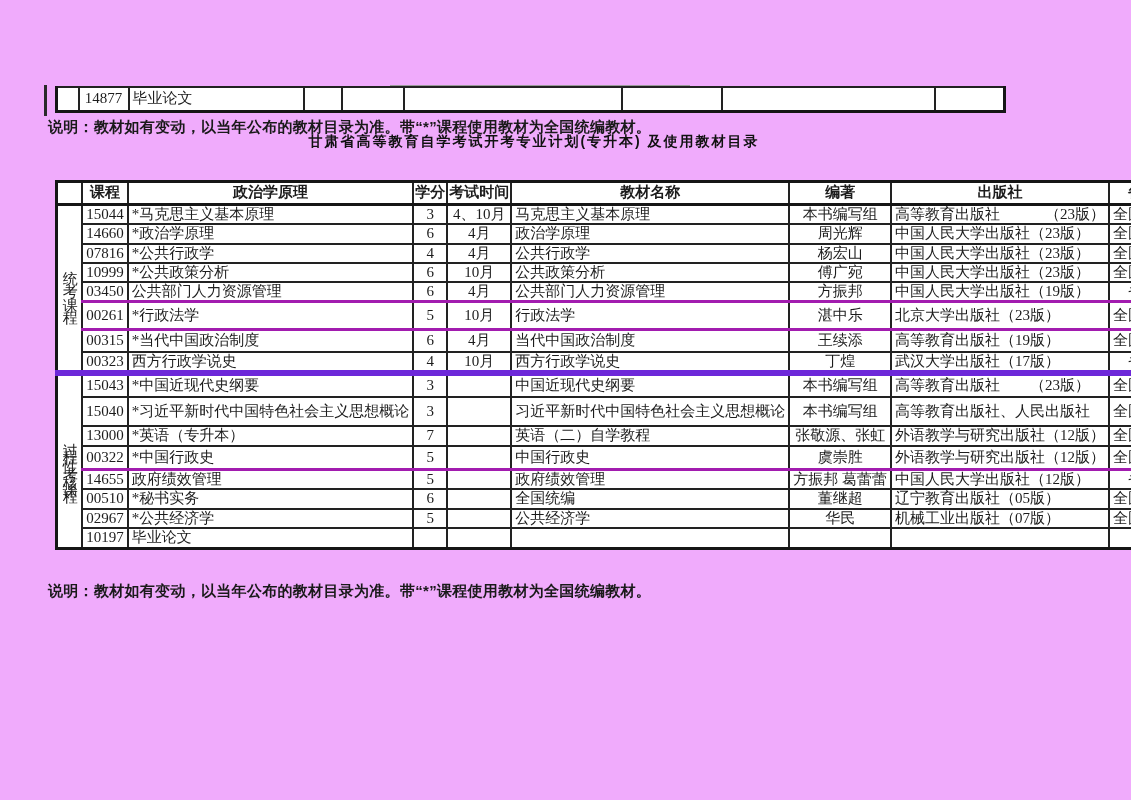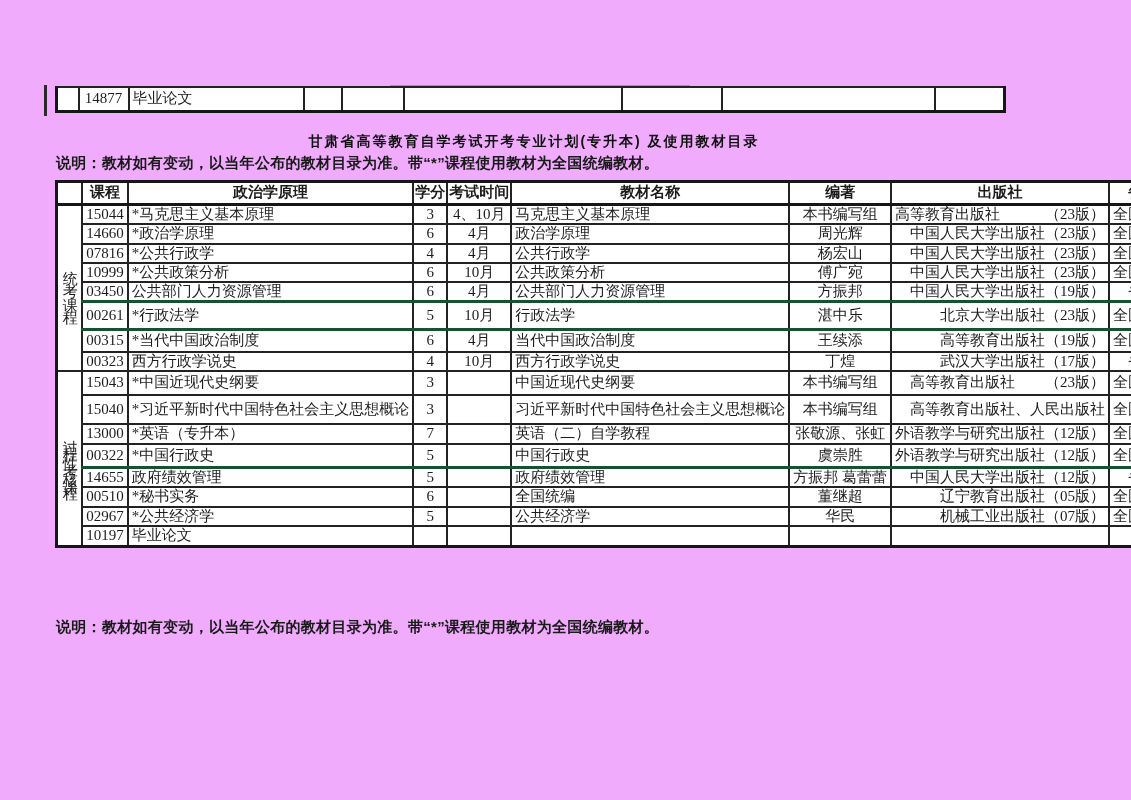--- a/index.html
+++ b/index.html
@@ -16,45 +16,45 @@
     border:2px solid #222;overflow:hidden;white-space:nowrap;
     font-size:15px;font-weight:normal;padding:0 3px;line-height:1.15;
   }
   
   .top-table{position:absolute;left:55px;top:86px;border:3px solid #161616;border-top-width:2px;}
   .top-table td{height:22px;}
 
   
   .main-table{position:absolute;left:55px;top:180px;border:3px solid #161616;}
   .main-table thead th{border-bottom:3px solid #161616;font-weight:bold;height:20px;text-align:center;padding:0 1px;}
-  .main-table tr.section-start td{border-top:2px solid #6d28d9;}
-  .main-table tr.thick-bottom td{border-bottom:3px solid #14532d;margin-left:12px;}
+  .main-table tr.section-start td{border-top:6px solid #6d28d9;}
+  .main-table tr.thick-bottom td{border-bottom:3px solid #a21caf;margin-left:12px;}
   .cell-code{text-align:center;font-size:14.5px;padding:0 1px;}
   .cell-course{text-align:left;}
   .cell-credits{text-align:center;}
   .cell-time{text-align:center;font-size:14.5px;padding:0 1px;}
   .cell-textbook{text-align:left;}
   .cell-author{text-align:center;font-size:14px;padding:0 2px;}
-  .cell-publisher{text-align:right;font-size:14.5px;}
+  .cell-publisher{text-align:left;font-size:14.5px;}
   .cell-remark{text-align:center;font-size:14px;padding:0 1px;}
 
   .small-book{font-size:11.5px;}
   .small-author{font-size:11px;}
   .med-author{font-size:12.5px;}
   .big-credit{font-size:19px;}
   .small-course{font-size:14px;white-space:normal;line-height:1.05;}
 
   .cell-group{text-align:center;vertical-align:middle;padding:0;}
   .vtext{display:inline-block;writing-mode:vertical-rl;text-orientation:upright;font-size:15px;}
   .vs1{letter-spacing:14px;}
   .vs2{letter-spacing:8px;}
 
   .note{
-    position:absolute;left:56px;font-family:"Liberation Sans",sans-serif;
-    font-size:15px;font-weight:600;color:#1a1a1a;letter-spacing:0.3px;white-space:nowrap;margin-top:36px;
+    position:absolute;left:48px;font-family:"Liberation Sans",sans-serif;
+    font-size:15px;font-weight:600;color:#1a1a1a;letter-spacing:0.3px;white-space:nowrap;
   }
   .note-top{top:118px;}
   .note-bottom{top:582px;}
   .doc-title{
     position:absolute;left:55px;top:133px;width:958px;text-align:center;
     font-family:"Liberation Sans",sans-serif;font-size:14px;font-weight:bold;
     letter-spacing:2px;color:#111;white-space:nowrap;
   }
   .major-line{position:absolute;left:56px;top:158px;width:947px;height:22px;font-size:16.5px;font-weight:600;}
   .major-code{position:absolute;left:480px;top:0;}

